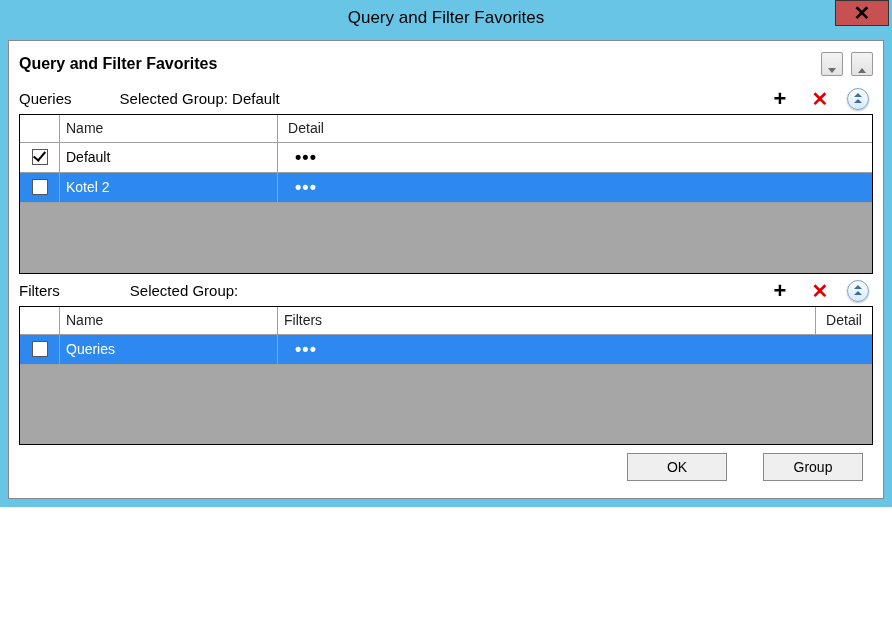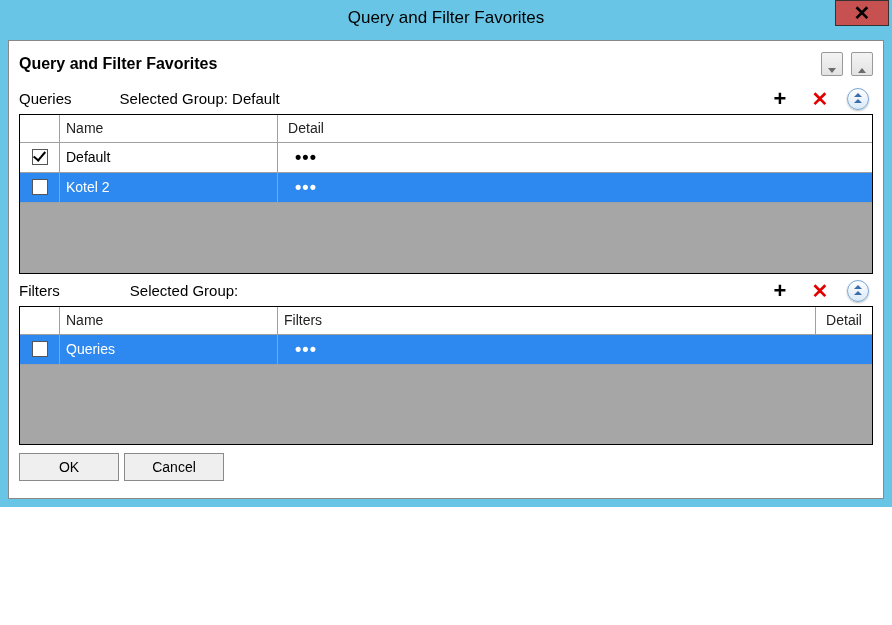--- a/index.html
+++ b/index.html
@@ -143,21 +143,21 @@
   }
   .detail-btn {
     font-size: 18px; font-weight: bold; letter-spacing: 1px;
     cursor: pointer; line-height: 0;
   }
   .detail-btn.dark { color: #000; }
   .detail-btn.light { color: #fff; }
   .grid-body-filler { flex: 1; }
   .button-row {
     height: 50px;
-    display: flex; align-items: center; gap: 5px;
+    display: flex; justify-content: flex-end; align-items: center; gap: 36px;
     padding-right: 10px;
   }
   .win-btn {
     width: 100px; height: 28px;
     border: 1px solid #8a8a8a;
     background: #efefef;
     font-size: 14px;
     display: flex; align-items: center; justify-content: center;
     cursor: pointer;
   }
@@ -271,17 +271,17 @@
         <div class="cell c-detail">
           <span class="detail-btn light">•••</span>
         </div>
       </div>
 
       <div class="grid-body-filler"></div>
     </div>
 
     <div class="button-row">
       <div class="win-btn">OK</div>
-      <div class="win-btn">Cancel</div>
+      <div class="win-btn">Group</div>
     </div>
 
   </div>
 </div>
 
 </body></html>

